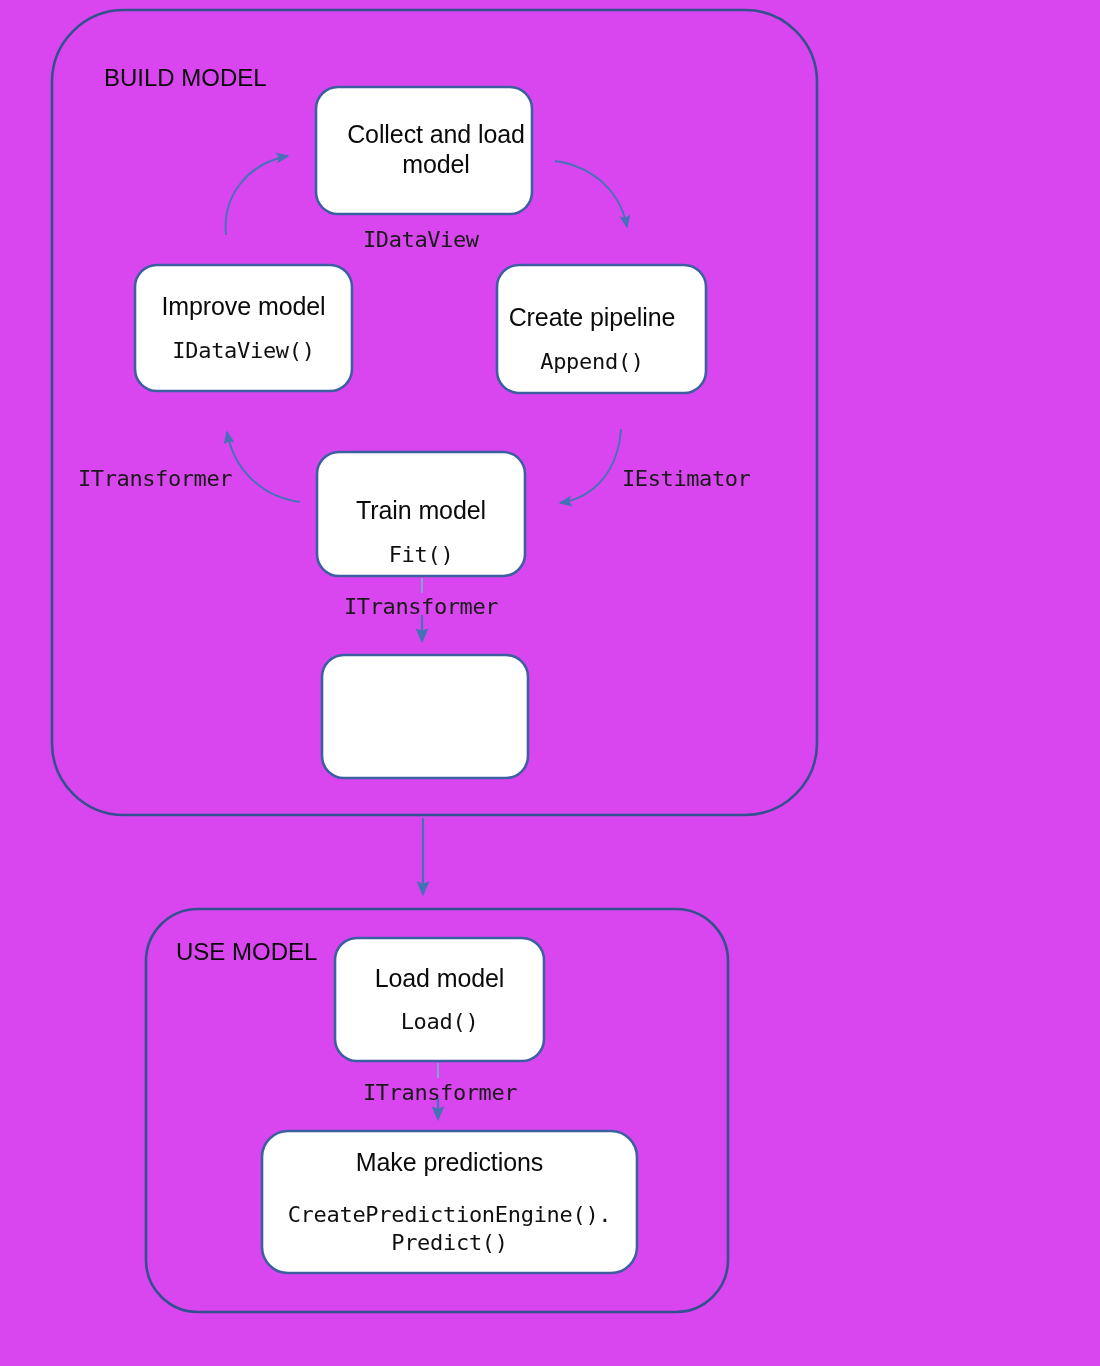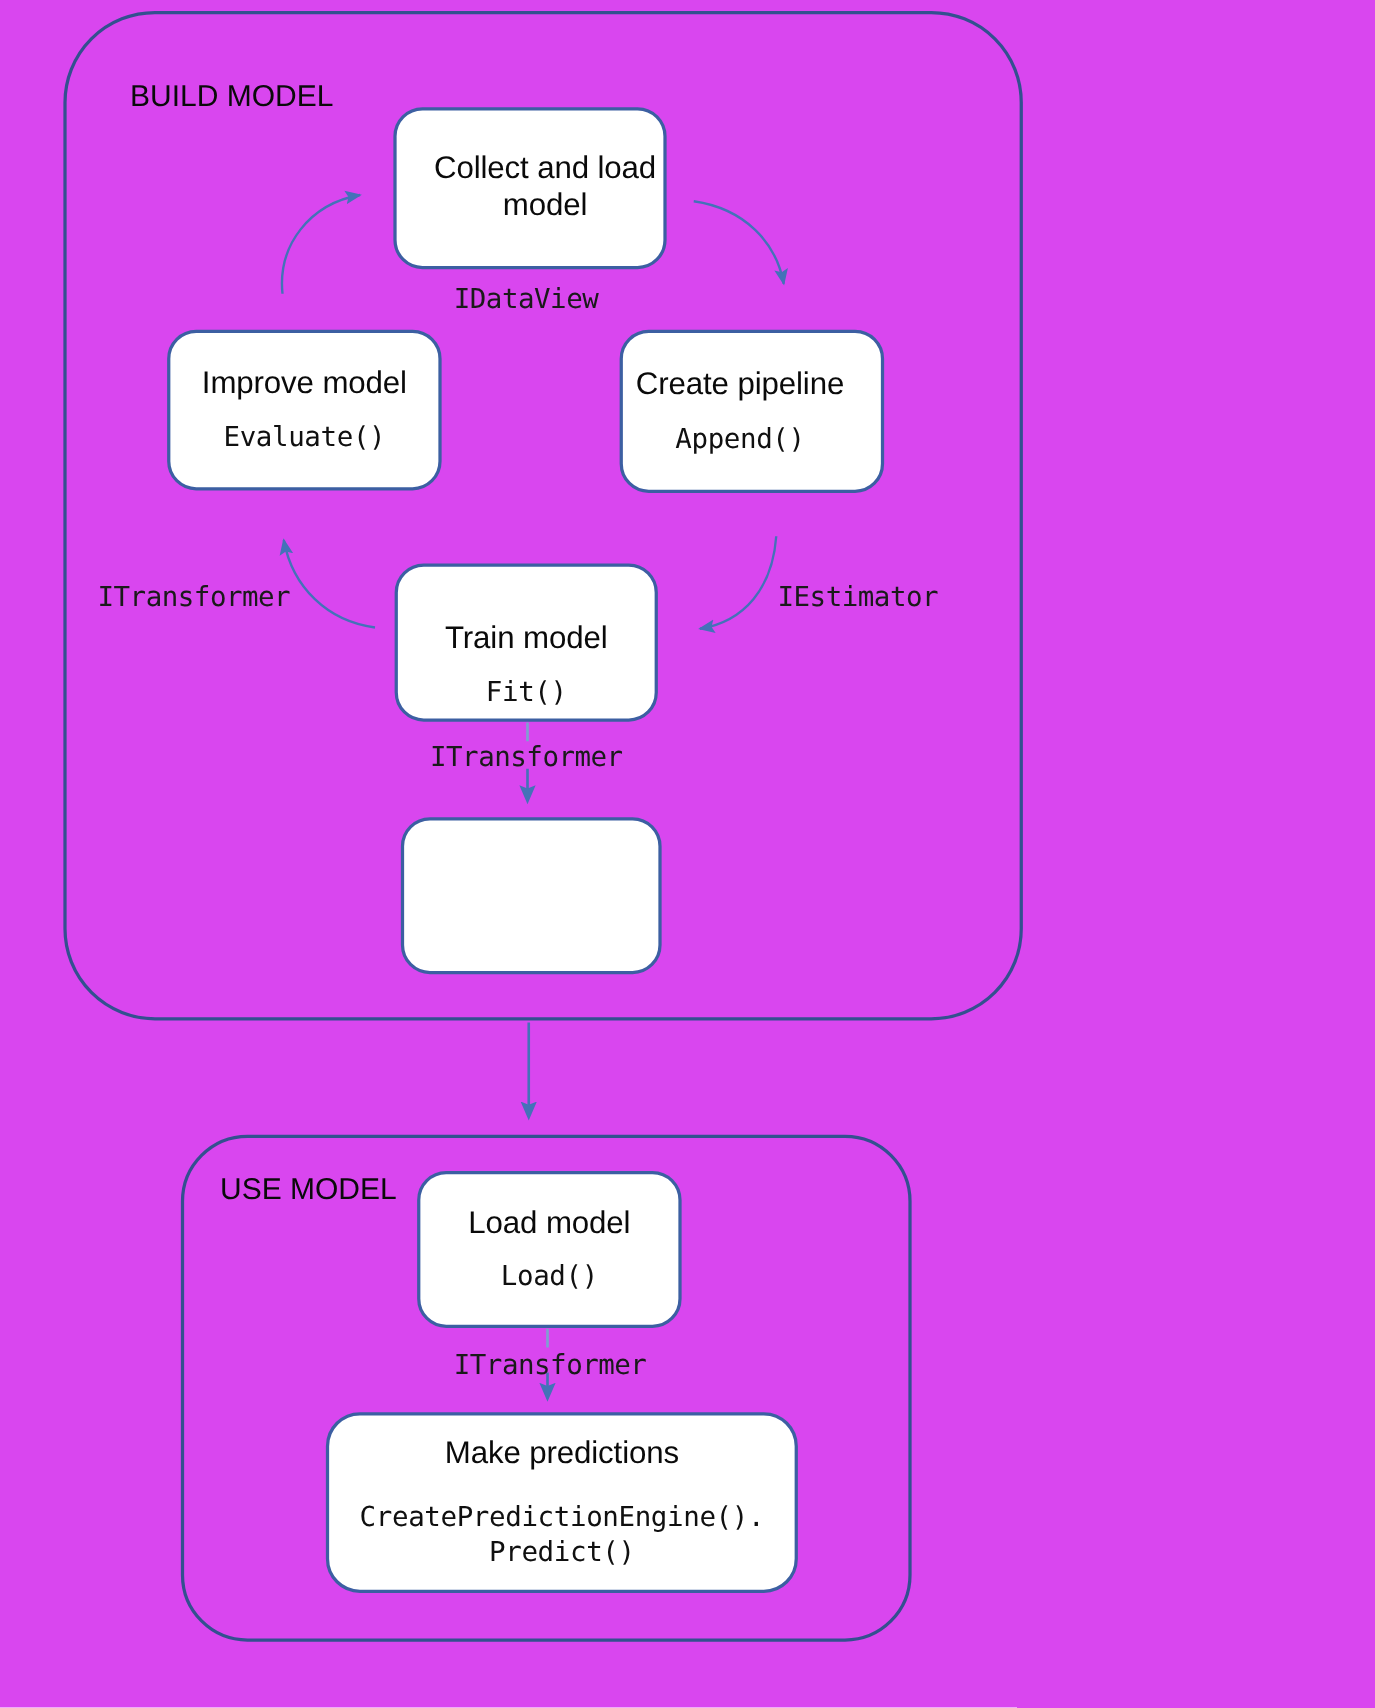--- a/index.html
+++ b/index.html
@@ -123,28 +123,28 @@
 
   <div class="group-label" style="left:176px; top:938px;">USE MODEL</div>
 
   <div class="node-text" style="left:316px; top:87px; width:216px; height:127px; padding-top:12px;margin-left:12px;">
     <div class="node-title" style="margin-top:-14px;">
       <span>Collect and load</span><br>
       <span>model</span>
     </div>
   </div>
 
-  <div class="node-text" style="left:497px; top:265px; width:190px; height:128px;justify-content:center;">
+  <div class="node-text" style="left:497px; top:275px; width:190px; height:128px;justify-content:center;">
     <div class="node-title">Create pipeline</div>
     <div class="node-api">Append()</div>
   </div>
 
   <div class="node-text" style="left:135px; top:265px; width:217px; height:126px;">
     <div class="node-title">Improve model</div>
-    <div class="node-api">Evaluate()</div>
+    <div class="node-api">IDataView()</div>
   </div>
 
   <div class="node-text" style="left:317px; top:452px; width:208px; height:160px;">
     <div class="node-title">Train model</div>
     <div class="node-api">Fit()</div>
   </div>
 
 
   <div class="node-text" style="left:262px; top:1131px; width:375px; height:142px;">
     <div class="node-title">Make predictions</div>

